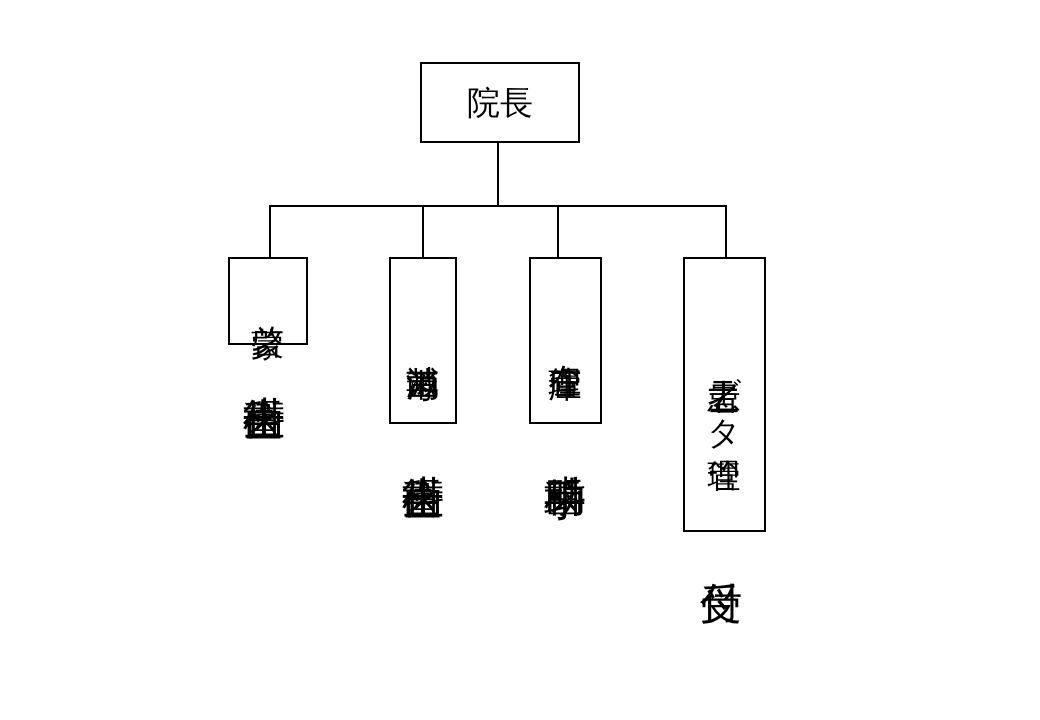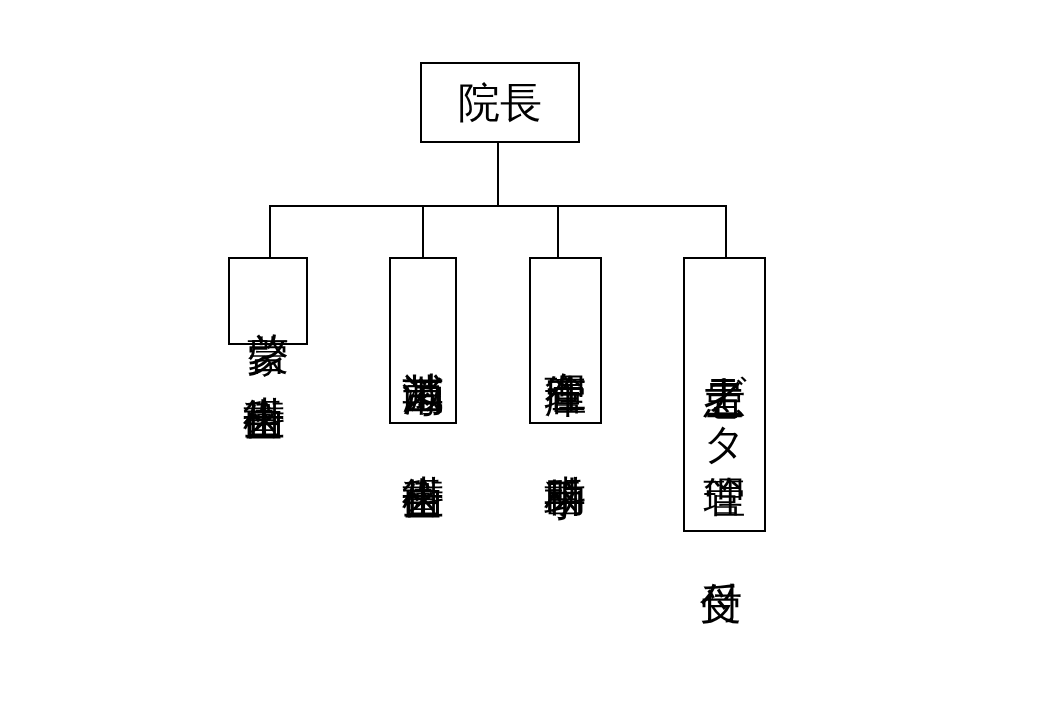--- a/index.html
+++ b/index.html
@@ -29,21 +29,21 @@
     color: #000000;
   }
   .node-box.horizontal {
     writing-mode: horizontal-tb;
   }
   .node-box.vertical {
     writing-mode: vertical-rl;
     text-orientation: upright;
   }
   .node-label {
-    font-size: 42px;
+    font-size: 33px;
     line-height: 1.0;
     letter-spacing: 0px;
     white-space: nowrap;
     color: #000000;
   }
   .node-box.vertical .node-label {
     letter-spacing: 1px;
   }
 
   

